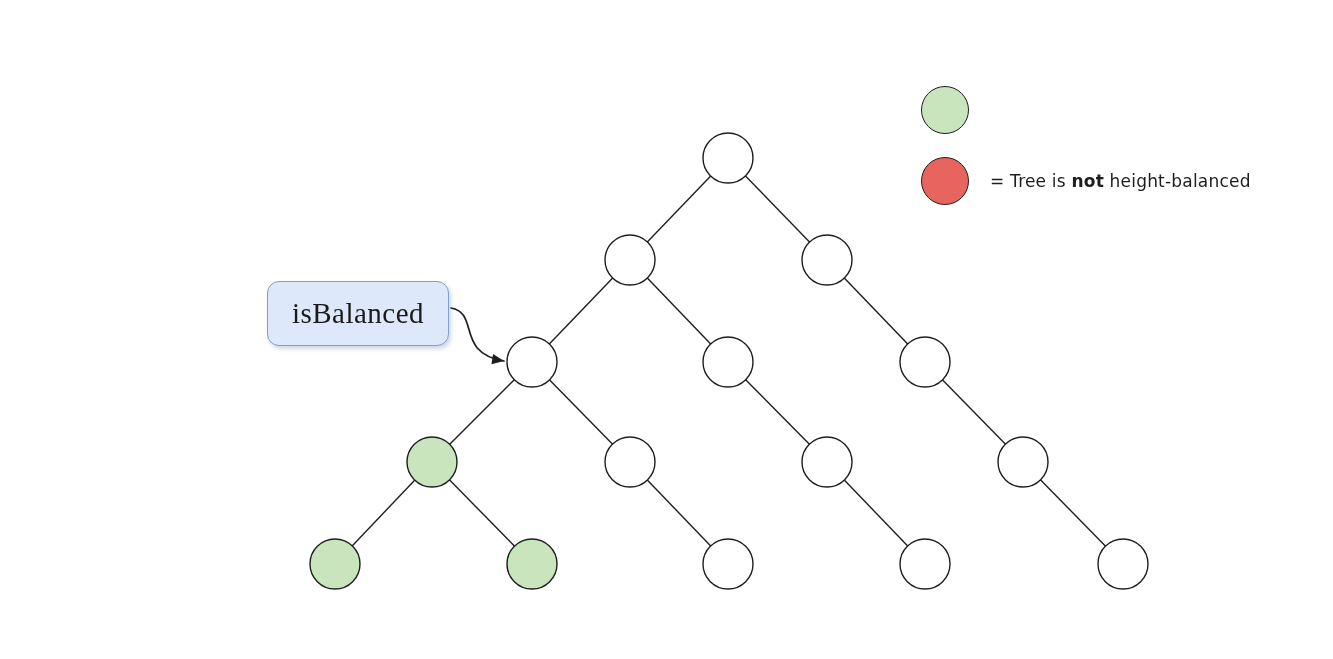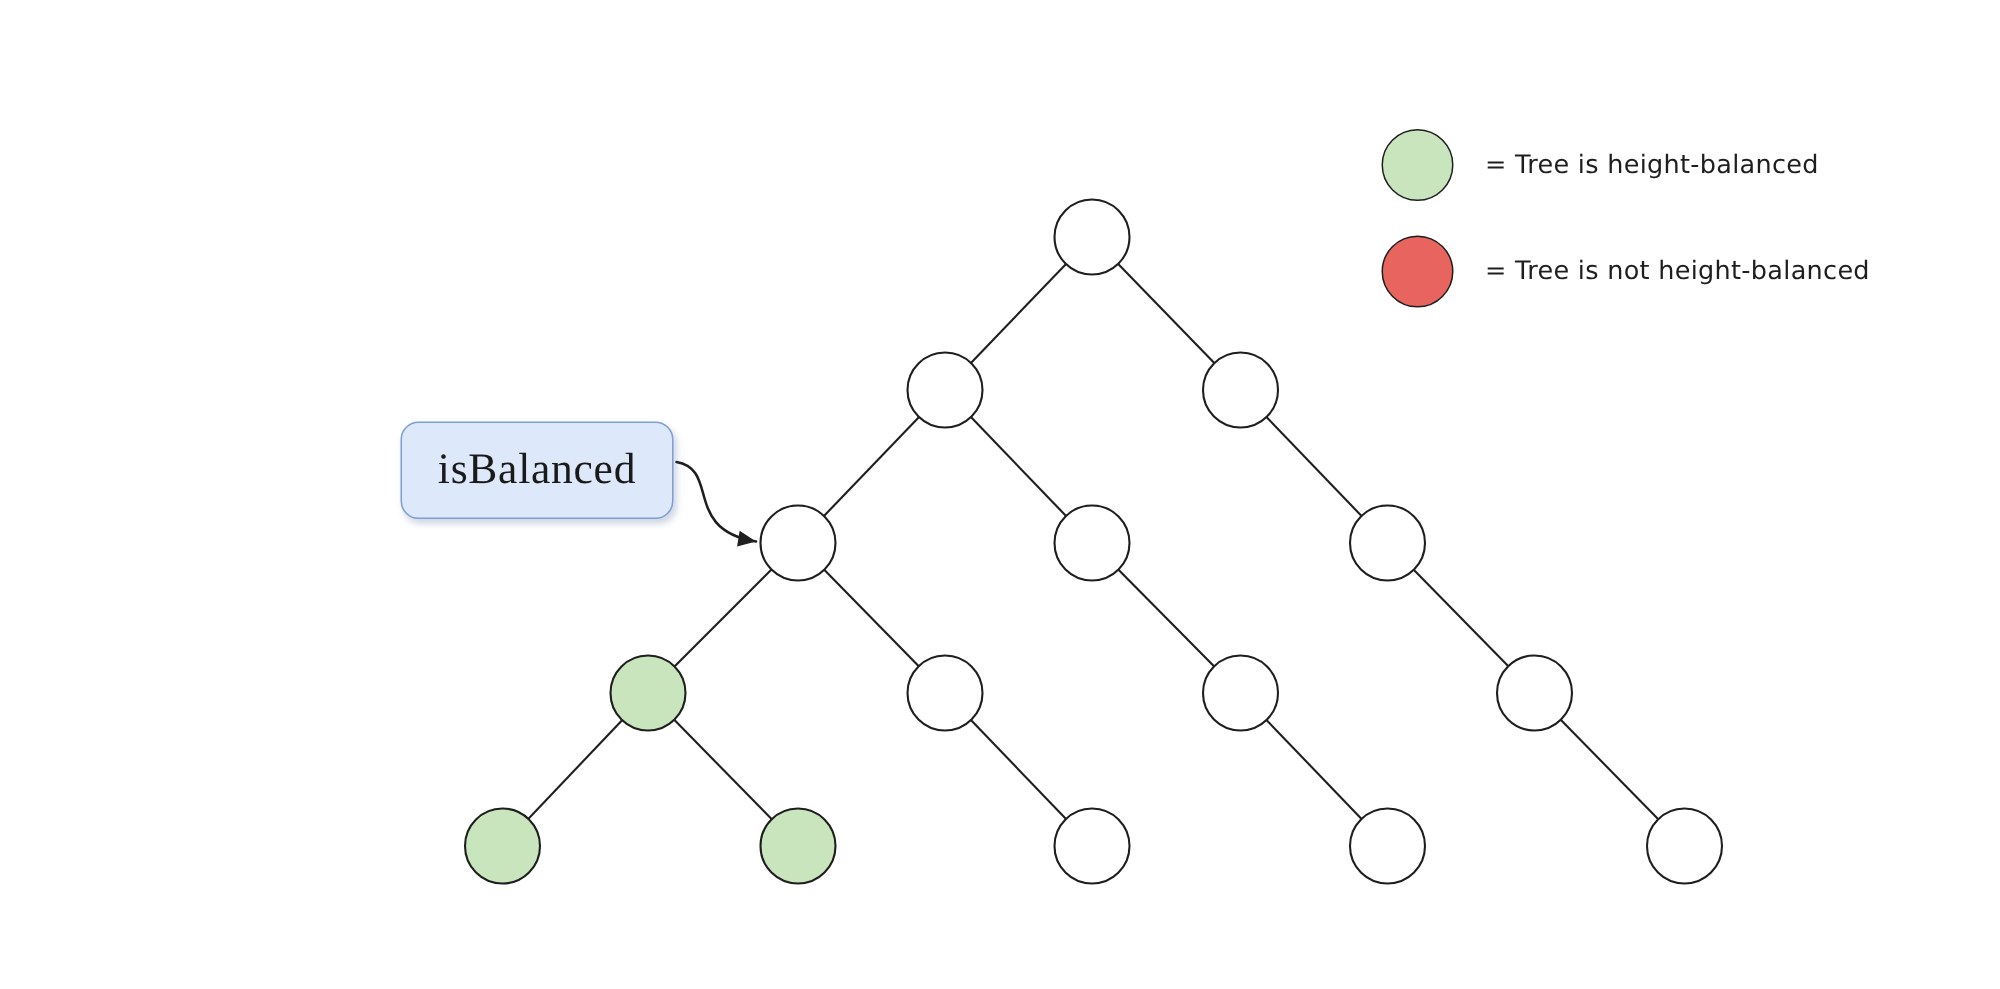--- a/index.html
+++ b/index.html
@@ -42,21 +42,21 @@
     box-sizing: border-box;
     flex: 0 0 auto;
   }
   .legend-label {
     font-size: 17px;
     color: #1e1e1e;
     letter-spacing: 0.2px;
     white-space: nowrap;
   }
   .legend-label b {
-    font-weight: 400;
+    font-weight: 700;
   }
 </style>
 </head>
 <body>
 
 <div id="canvas" style="width: 1333px; height: 659px; background: rgb(255, 255, 255);">
 
   <svg id="tree-svg" width="1333" height="659" viewBox="0 0 1333 659">
       <line x1="728" y1="158" x2="630" y2="260" stroke="#1e1e1e" stroke-width="1.4"></line>
       <line x1="728" y1="158" x2="827" y2="260" stroke="#1e1e1e" stroke-width="1.4"></line>
@@ -90,21 +90,20 @@
       <path d="M 451 308 C 480 313, 455 353, 504 361" fill="none" stroke="#1e1e1e" stroke-width="1.7" stroke-linecap="round"></path>
       <polygon points="504.0,361.0 491.4,364.3 493.1,353.9" fill="#1e1e1e"></polygon>
     </svg>
 
   <div id="callout-box" class="callout" style="left: 267px; top: 281px; width: 182px; height: 65px; background: rgb(221, 233, 251); border: 1.6px solid rgb(125, 158, 214); color: rgb(26, 26, 26); font-family: Liberation Serif, serif;">
     <span>isBalanced</span>
   </div>
 
   <div class="legend-row" id="legend-row-0" style="left: 921px; top: 86px;">
     <span class="legend-circle" id="legend-circle-0" style="width: 48px; height: 48px; background: rgb(201, 229, 189); border: 1.6px solid rgb(30, 30, 30);"></span>
-    <span class="legend-label"><span>= Tree is </span><b></b><span>height-balanced</span></span>
   </div>
 
   <div class="legend-row" id="legend-row-1" style="left: 921px; top: 157px;">
     <span class="legend-circle" id="legend-circle-1" style="width: 48px; height: 48px; background: rgb(232, 101, 95); border: 1.6px solid rgb(30, 30, 30);"></span>
     <span class="legend-label"><span>= Tree is </span><b>not</b><span> height-balanced</span></span>
   </div>
 
 </div>
 
 </body></html>

